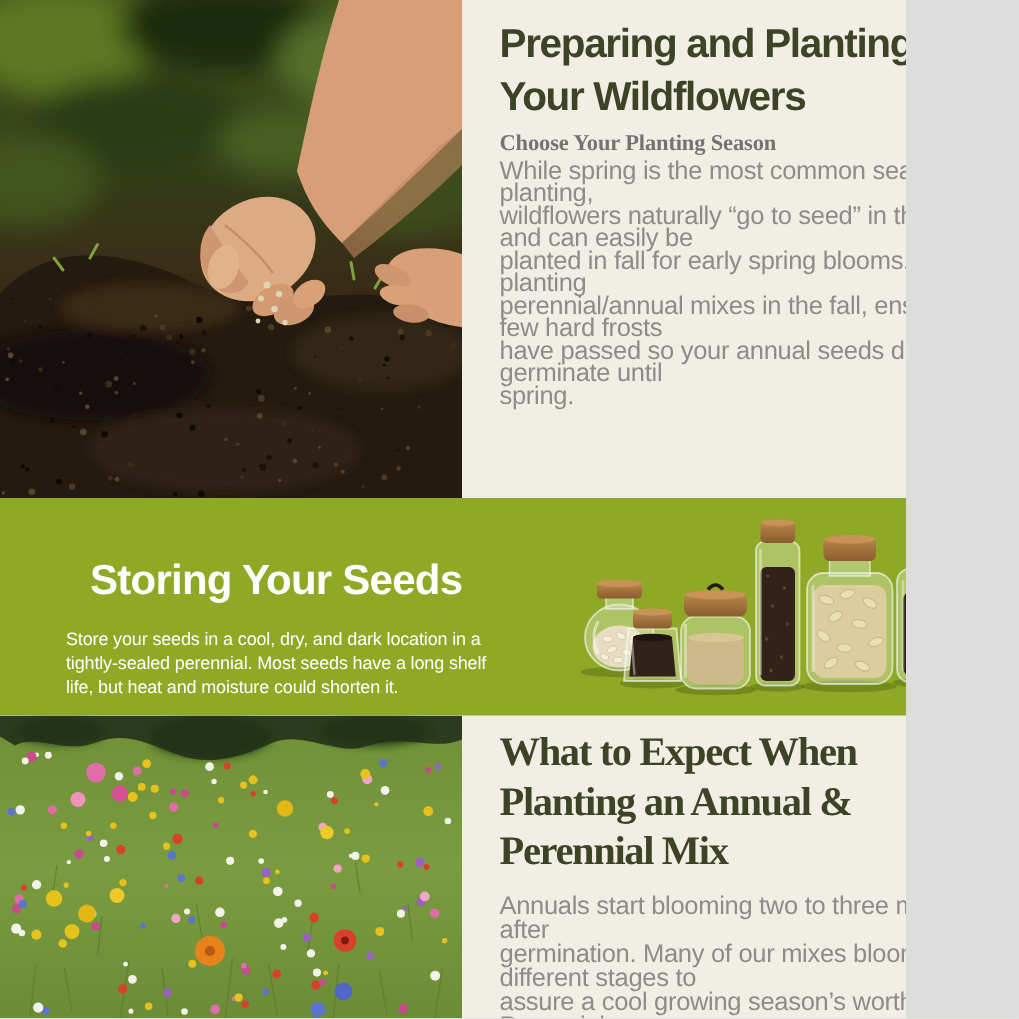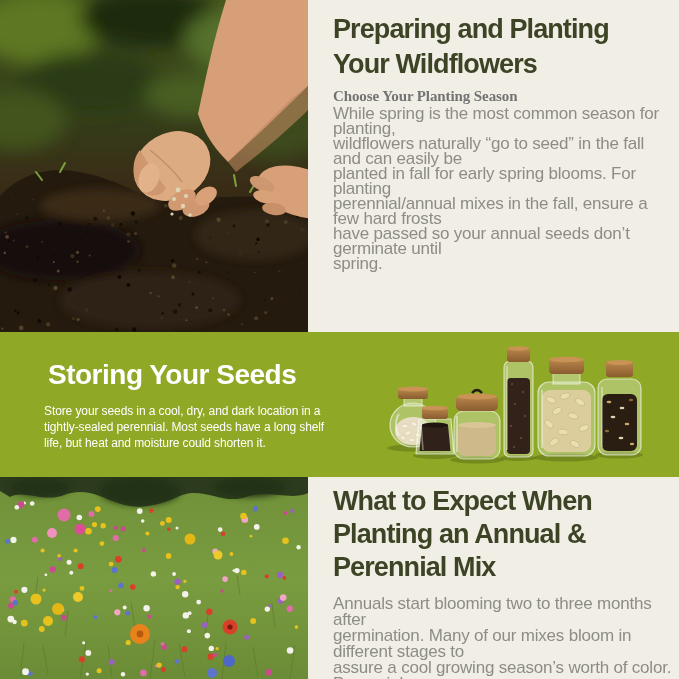--- a/index.html
+++ b/index.html
@@ -1,52 +1,53 @@
 <!DOCTYPE html>
 <html><head>
 <meta charset="utf-8">
 <style>
   html,body{margin:0;padding:0;background:#ddd;}
   .canvas{
-    position:relative;width:679px;height:679px;overflow:hidden;
+    position:relative;width:556px;height:679px;overflow:hidden;
     background:#f1eee5;
     font-family:"Liberation Sans", sans-serif;
+    padding-left:48px;
   }
   
   .photo{position:absolute;overflow:hidden;}
   .photo svg{display:block;width:100%;height:100%;}
   .photo-top{left:0;top:0;width:308px;height:332px;}
   .photo-bottom{left:0;top:477px;width:308px;height:202px;}
   
   .panel{position:absolute;box-sizing:border-box;}
   .panel-top{left:308px;top:0;width:371px;height:332px;padding:12px 6px 0 25px;}
   .panel-bottom{left:308px;top:477px;width:371px;height:202px;padding:8px 6px 0 25px;}
   h1.big{
     margin:0 0 6px 0;font-size:27px;line-height:35px;font-weight:700;
     color:#3d4426;letter-spacing:-0.9px;white-space:pre-line;
   }
-  .panel-bottom h1.big{line-height:33px;margin-bottom:12px;}
+  .panel-bottom h1.big{line-height:33px;margin-bottom:12px;font-family:Liberation Serif, serif;}
   .sub-block{margin:0 0 8px 0;}
   .sub-block h2{
     margin:0 0 2px 0;font-size:15px;line-height:16px;font-weight:700;
     color:#737373;letter-spacing:-0.1px;font-family:Liberation Serif, serif;
   }
   .body-text{
     margin:0;font-size:17px;line-height:15px;color:#8d8c86;
     letter-spacing:-0.2px;white-space:pre-line;
   }
   .panel-bottom .body-text{margin-top:5px;line-height:16px;}
   
   .band{
     position:absolute;left:0;top:332px;width:679px;height:145px;
     background:#8fa826;box-sizing:border-box;
   }
   .band-text{position:absolute;left:44px;top:24px;width:345px;}
   .band-text h1{
-    margin:4px;font-size:28px;line-height:30px;font-weight:700;color:#ffffff;
+    margin:16px;font-size:28px;line-height:30px;font-weight:700;color:#ffffff;
     letter-spacing:-0.5px;white-space:pre-line;
   }
   .band-text p{
     margin:13px 0 0 0;font-size:12px;line-height:16px;color:#ffffff;
     letter-spacing:-0.1px;white-space:pre-line;
   }
   .jars{position:absolute;right:2px;bottom:8px;width:300px;height:137px;}
   .jars svg{display:block;width:100%;height:100%;}
 </style>
 </head>

